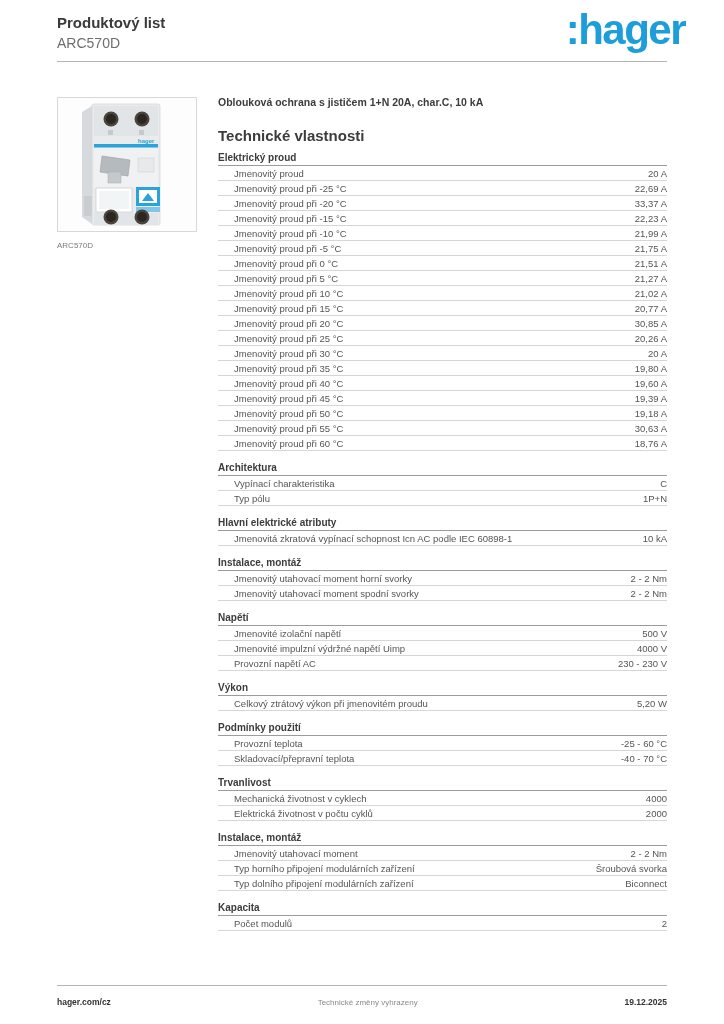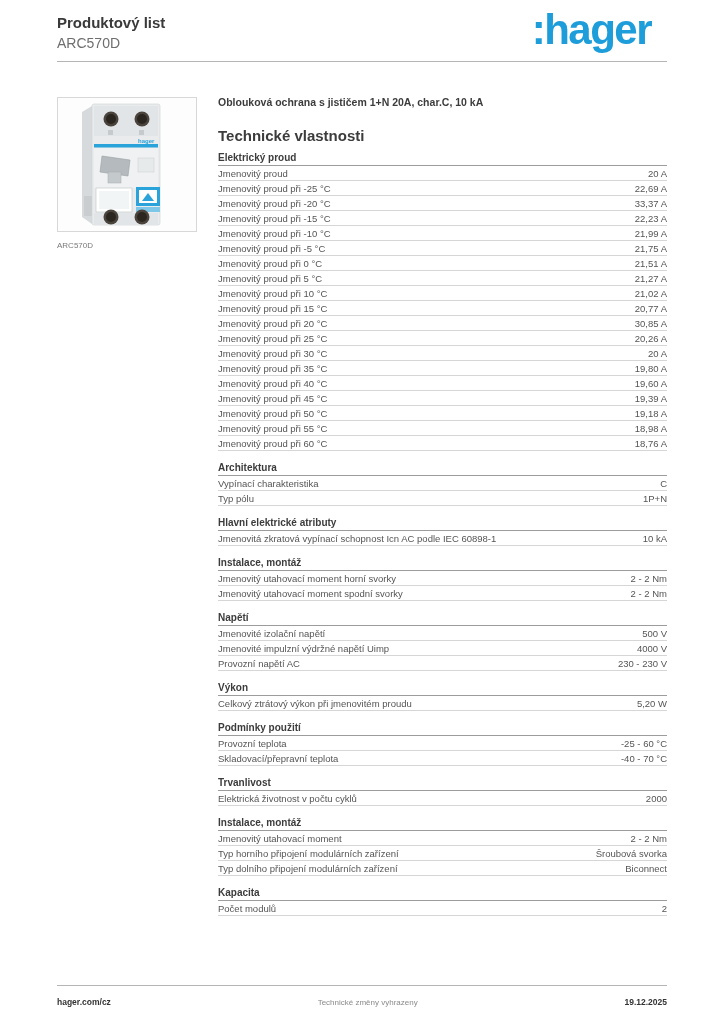--- a/index.html
+++ b/index.html
@@ -7,21 +7,21 @@
   body {
     width: 724px; height: 1024px;
     position: relative;
     font-family: "Liberation Sans", sans-serif;
     color: #3c3c3c;
     overflow: hidden;
   }
   .page { position: absolute; inset: 0; background: #fff; }
 
   
-  .header { position: absolute; left: 57px; right: 73px; top: 14px; height: 46px; }
+  .header { position: absolute; left: 57px; right: 39px; top: 14px; height: 46px; }
   .doc-type { font-size: 15px; font-weight: bold; color: #3a3a3a; line-height: 18px; }
   .product-ref { font-size: 14px; color: #6e6e6e; line-height: 17px; margin-top: 3px; }
   .logo {
     position: absolute; right: 0; top: 0;
     font-size: 42px; font-weight: bold; letter-spacing: -1.5px;
     color: #1d9dd9; line-height: 32px;
   }
   .header-rule {
     position: absolute; left: 57px; right: 57px; top: 61px;
     border-top: 1px solid #b5b5b5; height: 0;
@@ -47,21 +47,21 @@
     font-size: 10px; font-weight: bold; color: #3c3c3c;
     line-height: 11px; padding-bottom: 2px;
     border-bottom: 1px solid #9c9c9c;
   }
   .spec-row {
     display: flex; justify-content: space-between; align-items: baseline;
     padding: 1.5px 0;
     border-bottom: 1px solid #d6d6d6;
     font-size: 9.5px; line-height: 11px; color: #555555;
   }
-  .spec-label { padding-right: 12px; }
+  .spec-label { padding-right: 12px; margin-left: 16px; }
   .spec-value { text-align: left; white-space: nowrap; }
 
   
   .footer-rule {
     position: absolute; left: 57px; right: 57px; top: 985px;
     border-top: 1px solid #b5b5b5; height: 0;
   }
   .footer {
     position: absolute; left: 57px; right: 57px; top: 997px;
     display: flex; justify-content: space-between; align-items: baseline;
@@ -215,21 +215,21 @@
     <span class="spec-value">19,39 A</span>
   </div>
 
   <div class="spec-row">
     <span class="spec-label">Jmenovitý proud při 50 °C</span>
     <span class="spec-value">19,18 A</span>
   </div>
 
   <div class="spec-row">
     <span class="spec-label">Jmenovitý proud při 55 °C</span>
-    <span class="spec-value">18,98 A</span>
+    <span class="spec-value">30,63 A</span>
   </div>
 
   <div class="spec-row">
     <span class="spec-label">Jmenovitý proud při 60 °C</span>
     <span class="spec-value">18,76 A</span>
   </div>
 </div>
   </section>
 
   <section class="section">
@@ -314,20 +314,24 @@
   <div class="spec-row">
     <span class="spec-label">Skladovací/přepravní teplota</span>
     <span class="spec-value">-40 - 70 °C</span>
   </div>
 </div>
   </section>
 
   <section class="section">
     <h3 class="section-title">Trvanlivost</h3>
     <div class="section-rows">
+  <div class="spec-row">
+    <span class="spec-label">Mechanická životnost v cyklech</span>
+    <span class="spec-value">4000</span>
+  </div>
 
   <div class="spec-row">
     <span class="spec-label">Elektrická životnost v počtu cyklů</span>
     <span class="spec-value">2000</span>
   </div>
 </div>
   </section>
 
   <section class="section">
     <h3 class="section-title">Instalace, montáž</h3>

